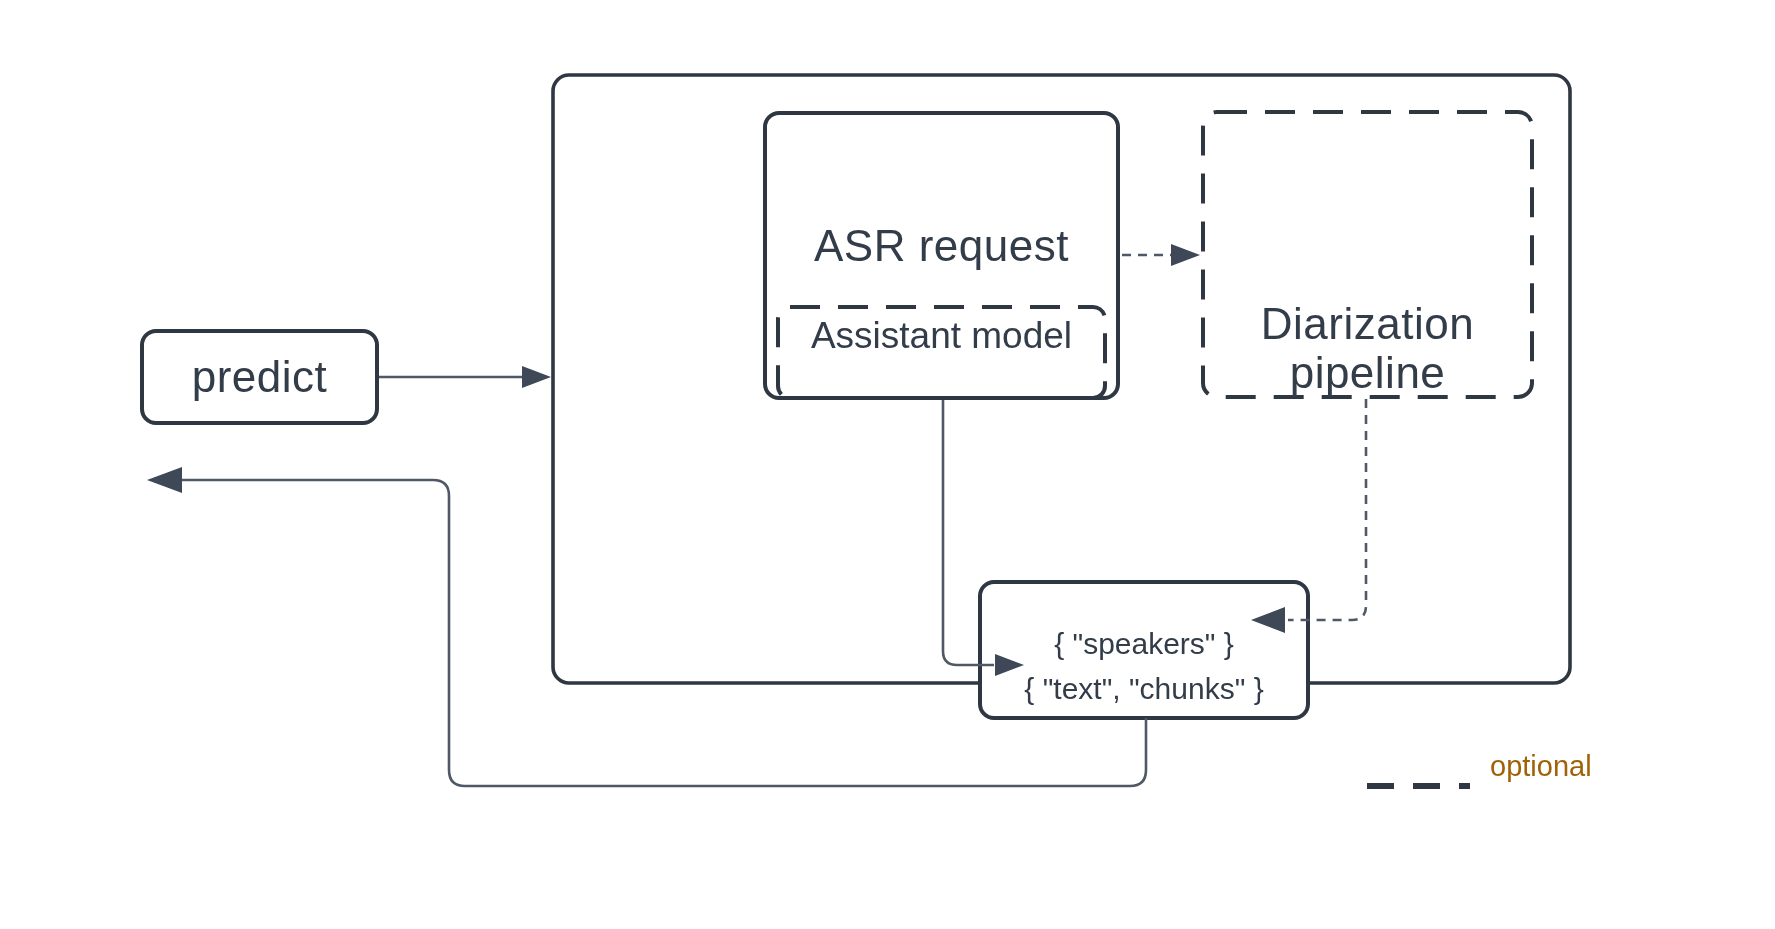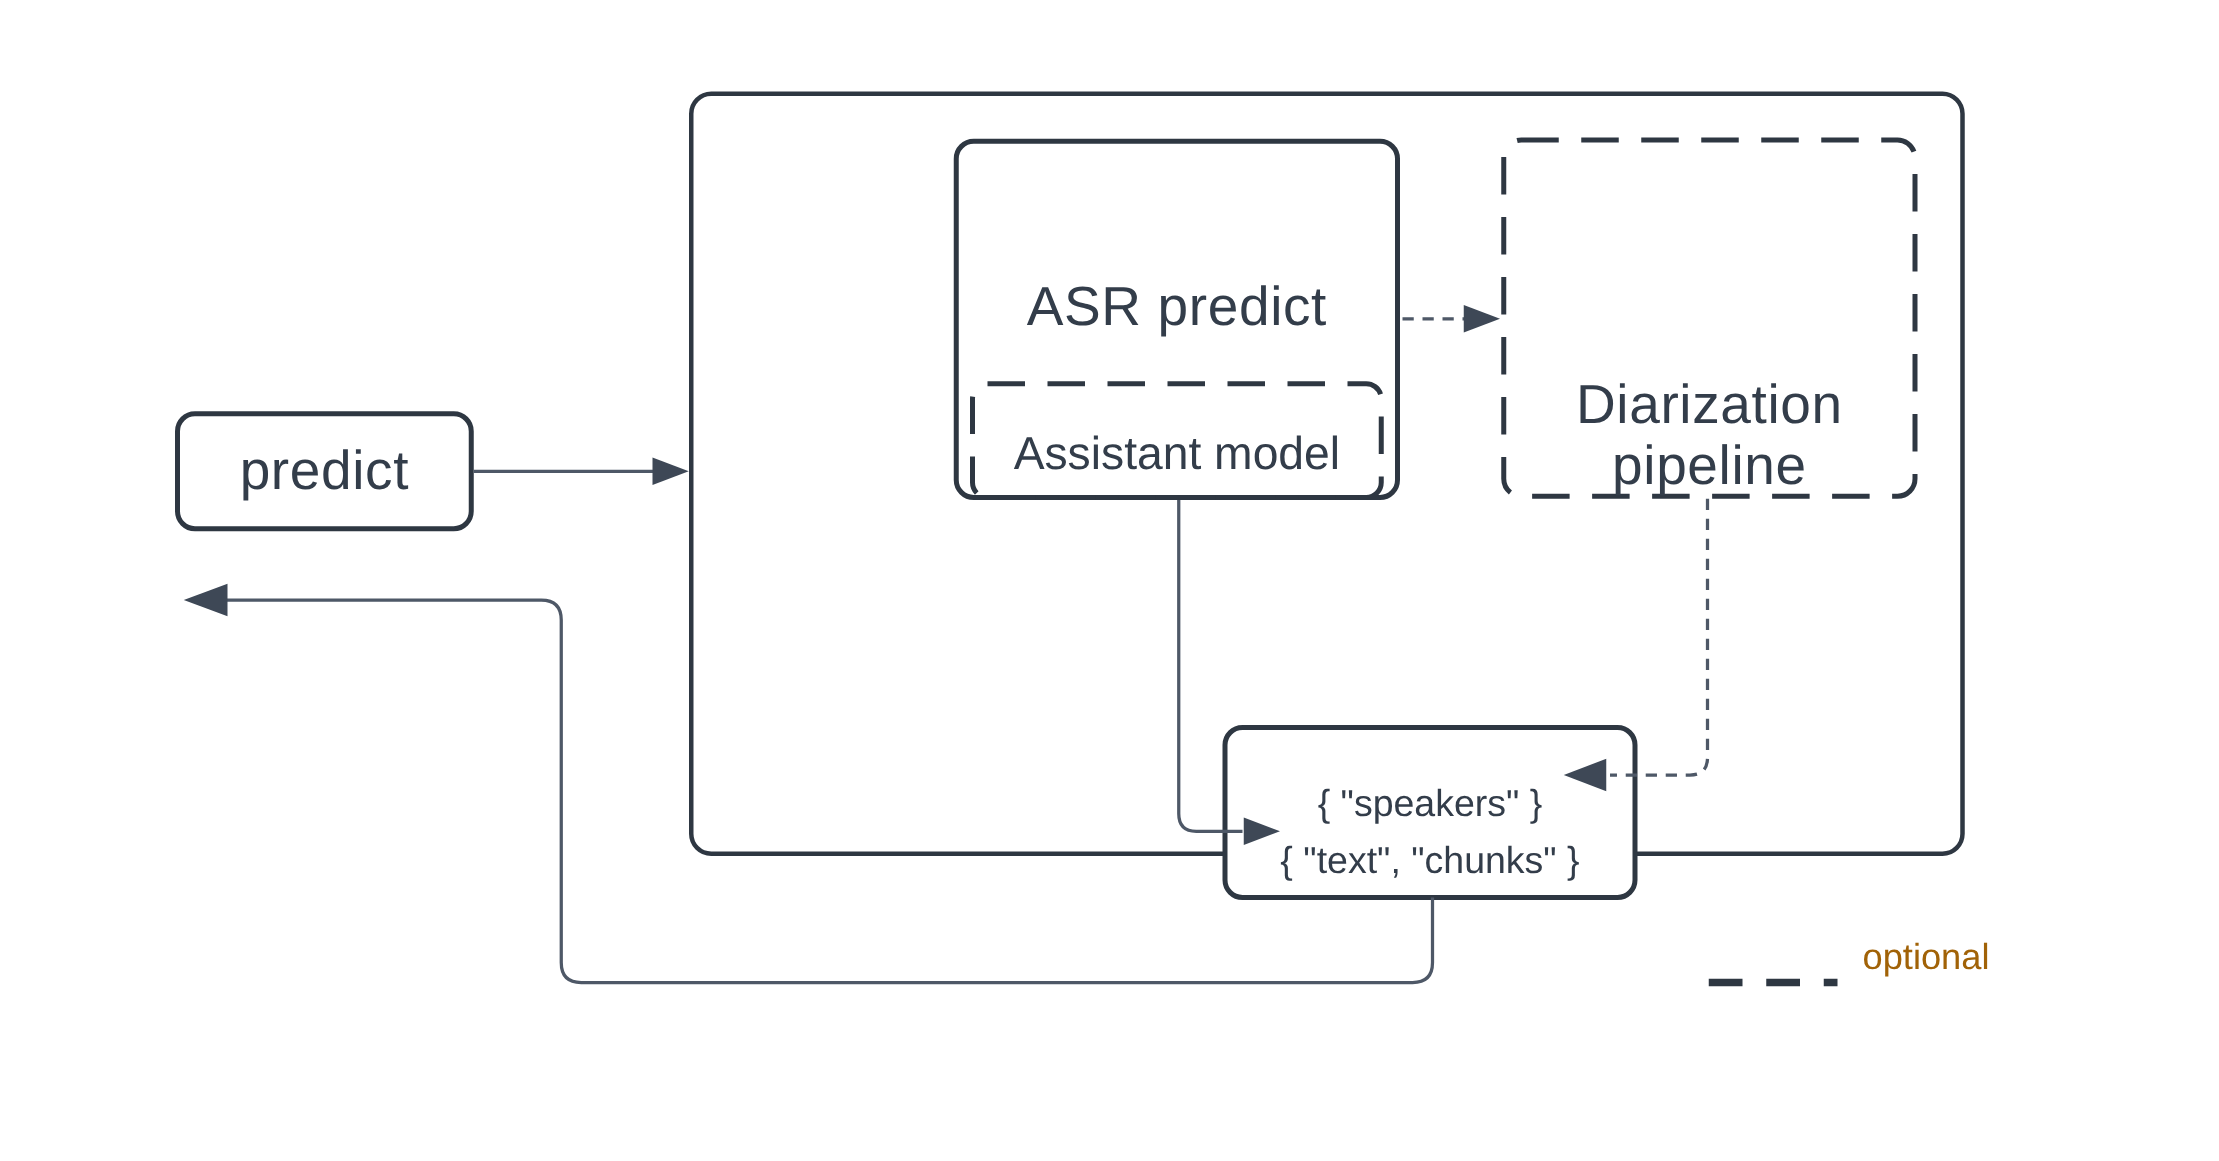--- a/index.html
+++ b/index.html
@@ -87,23 +87,23 @@
 
     <path d="M1146 718 V770 Q1146 786 1130 786 H465 Q449 786 449 770 V496 Q449 480 433 480 H181" fill="none" stroke="#4e5867" stroke-width="2.6"></path>
     <polygon points="147,480 182,467 182,493" fill="#3e4856"></polygon>
 
     <line x1="1367" y1="786" x2="1470" y2="786" stroke="#2e3742" stroke-width="6" stroke-dasharray="27 19"></line>
   </svg>
 
   <div class="label centered big-text" style="left:142px; top:331px; width:235px; height:92px;">predict</div>
 
 
-  <div class="label centered big-text" style="left:765px; top:222px; width:353px; height:48px;">ASR predict</div>
+  <div class="label centered big-text" style="left:765px; top:222px; width:353px; height:48px;">ASR request</div>
 
-  <div class="label centered mid-text" style="left:778px; top:317px; width:327px; height:91px;">Assistant model</div>
+  <div class="label centered mid-text" style="left:778px; top:290px; width:327px; height:91px;">Assistant model</div>
 
   <div id="diar-label" class="label stacked big-text" style="left:1203px; top:112px; width:329px; height:285px;">
     <span>Diarization</span>
     <span>pipeline</span>
   </div>
 
   <div id="output-label" class="label stacked small-text" style="left:980px; top:582px; width:328px; height:136px;">
     <span>{ "speakers" }</span>
     <span>{ "text", "chunks" }</span>
   </div>

